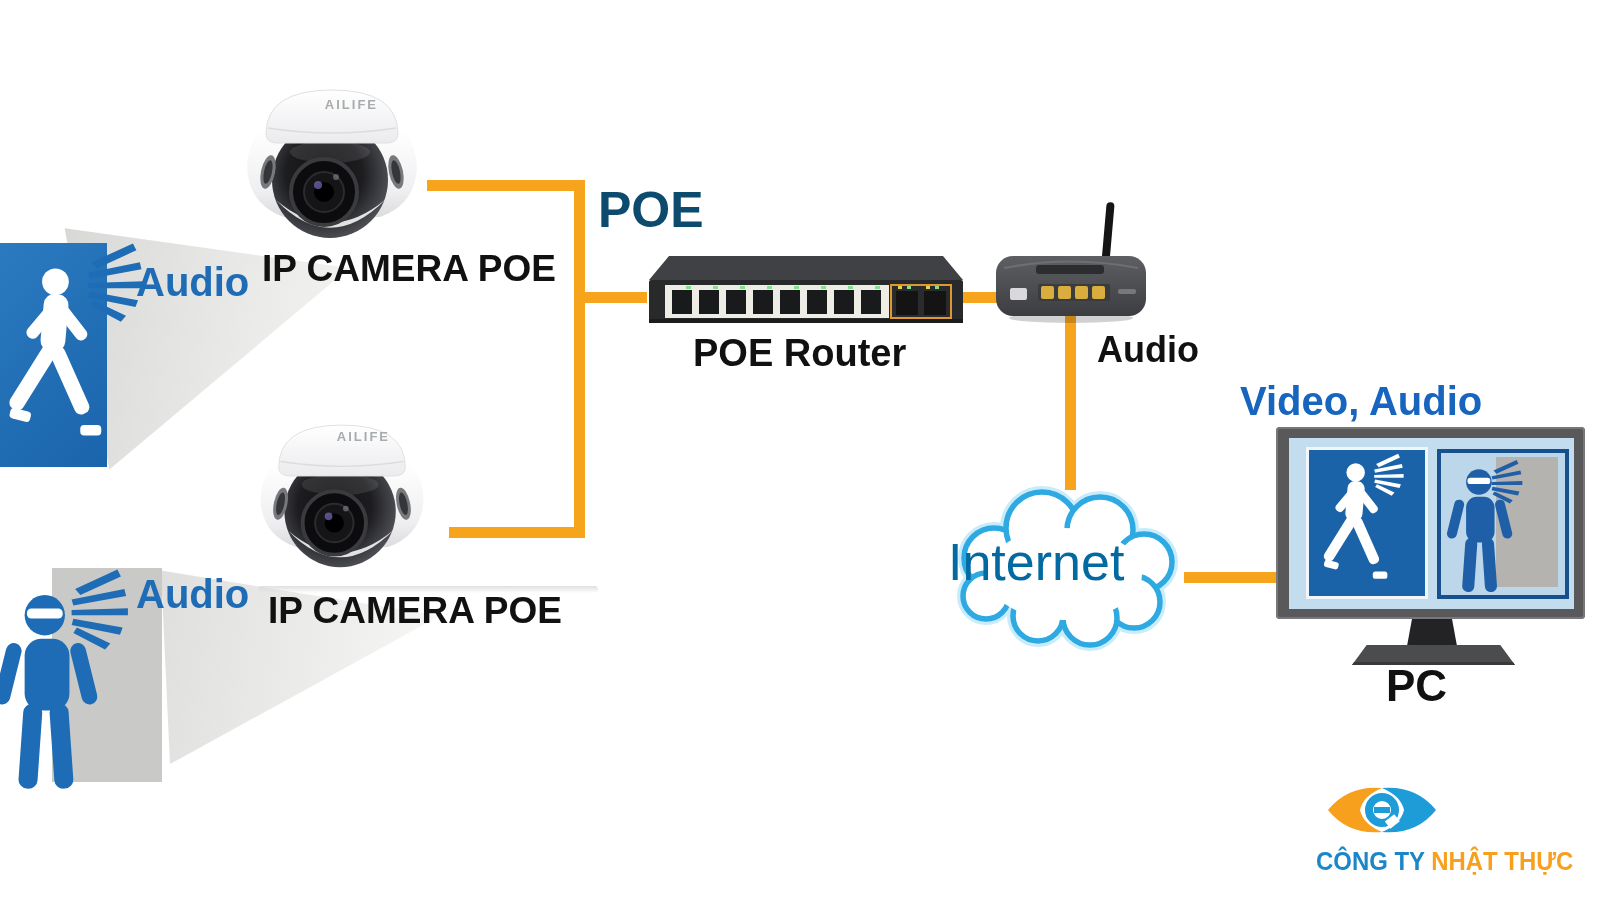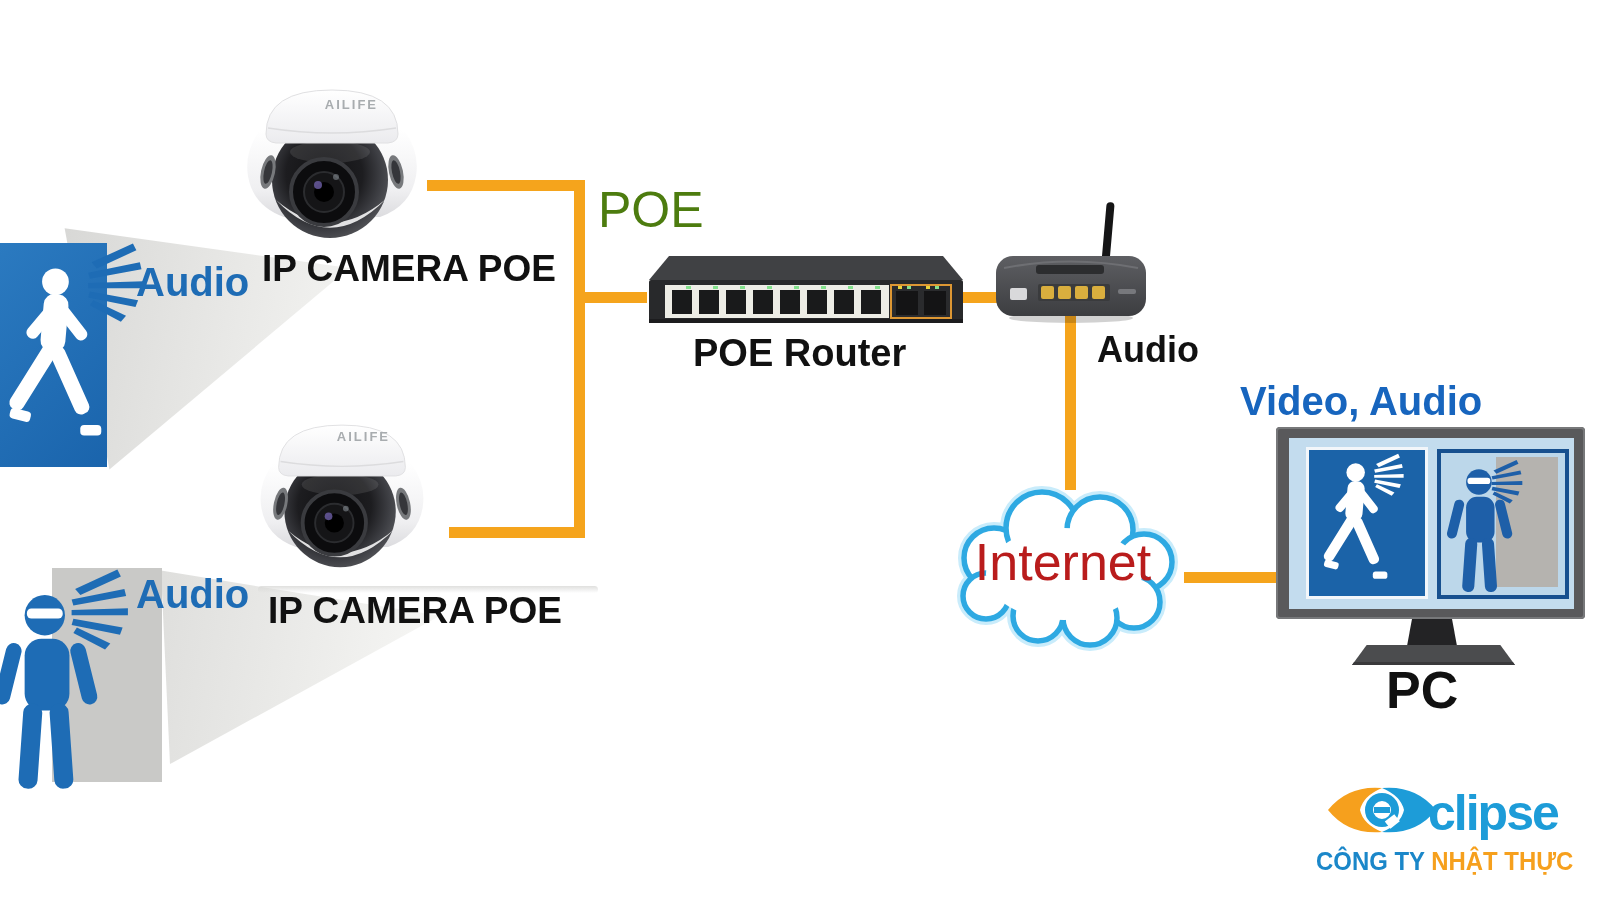--- a/index.html
+++ b/index.html
@@ -10,24 +10,24 @@
   .beam1{left:55px;top:215px;width:320px;height:265px;
          background:linear-gradient(100deg,#d7d7d5 0%,#e9e9e7 55%,#f7f7f5 100%);
          clip-path:polygon(3% 5%,92% 20%,17% 96%);}
   .beam2{left:155px;top:562px;width:300px;height:215px;
          background:linear-gradient(100deg,#dededc 0%,#ededeb 55%,#fafaf8 100%);
          clip-path:polygon(2% 4%,95% 25%,5% 94%);}
   .cable{position:absolute;background:#F5A41C;}
   .audio-label{position:absolute;color:#1E6CB5;font-weight:bold;font-size:40px;line-height:1;}
   .ipcam-label{position:absolute;color:#111111;font-weight:bold;font-size:37px;line-height:1;white-space:nowrap;}
   .dev-label{position:absolute;color:#111111;font-weight:bold;line-height:1;white-space:nowrap;}
-  .poe-label{position:absolute;color:#4d7c0f;font-weight:normal;font-size:50px;line-height:1;}
+  .poe-label{position:absolute;color:#0c4a6e;font-weight:bold;font-size:50px;line-height:1;}
   .brand-label{position:absolute;color:#A8ACAF;font-weight:bold;font-size:13px;letter-spacing:2px;
                width:90px;text-align:right;line-height:1;}
-  .internet-label{position:absolute;color:#b91c1c;font-size:52px;line-height:1;width:230px;text-align:center;}
+  .internet-label{position:absolute;color:#0369a1;font-size:52px;line-height:1;width:230px;text-align:left;}
   .videoaudio-label{position:absolute;color:#1765BE;font-weight:bold;font-size:40px;line-height:1;white-space:nowrap;}
   .rect-blue{position:absolute;background:linear-gradient(135deg,#2b7ac0,#1A64AC);}
   .rect-gray{position:absolute;background:#C9C9C7;}
   .mon-frame{position:absolute;background:#59595B;border-radius:4px;box-shadow:inset 0 0 0 2px #77787a;}
   .mon-screen{position:absolute;background:#C3DCEE;}
   .panel-left{position:absolute;background:#1B63A8;border:3px solid #F2F6FA;}
   .panel-right{position:absolute;background:#BCD7EA;border:4px solid #17508F;}
   .panel-gray{position:absolute;background:#B5B3AF;}
   .stand-neck{position:absolute;background:#232325;clip-path:polygon(10% 0,90% 0,100% 100%,0 100%);}
   .stand-base{position:absolute;background:#4B4C4E;clip-path:polygon(9% 0,91% 0,100% 100%,0 100%);border-bottom:3px solid #39393B;}
@@ -269,25 +269,24 @@
   <div class="panel-right" style="left:1437px;top:449px;width:124px;height:142px"></div>
   <div class="panel-gray" style="left:1496px;top:457px;width:62px;height:130px"></div>
   <svg class="abs" style="left:1447px;top:467px;width:78px;height:128px" viewBox="0 0 100 180">
       <use href="#stander" fill="#1E5FA8"></use>
     </svg>
   <svg class="abs" style="left:1478px;top:458px;width:56px;height:48px" viewBox="0 0 100 100">
       <use href="#waves" fill="#1E5FA8"></use>
     </svg>
   <div class="stand-neck" style="left:1407px;top:619px;width:50px;height:27px"></div>
   <div class="stand-base" style="left:1352px;top:645px;width:163px;height:17px"></div>
-  <div class="dev-label" style="left:1386px;top:664px;font-size:52px">PC</div>
+  <div class="dev-label" style="left:1386px;top:664px;font-size:44px">PC</div>
 
   <svg class="abs" style="left:1326px;top:780px;width:112px;height:60px" viewBox="0 0 112 58">
       <use href="#eyelogo"></use>
     </svg>
-  <div class="logo-clipse" style="left:1428px;top:788px">clipse</div>
   <div class="logo-company" style="left:1316px;top:848px">
     <span class="c1">CÔNG TY</span>
     <span> </span>
     <span class="c2">NHẬT THỰC</span>
   </div>
 
 </div>
 
 </body></html>

